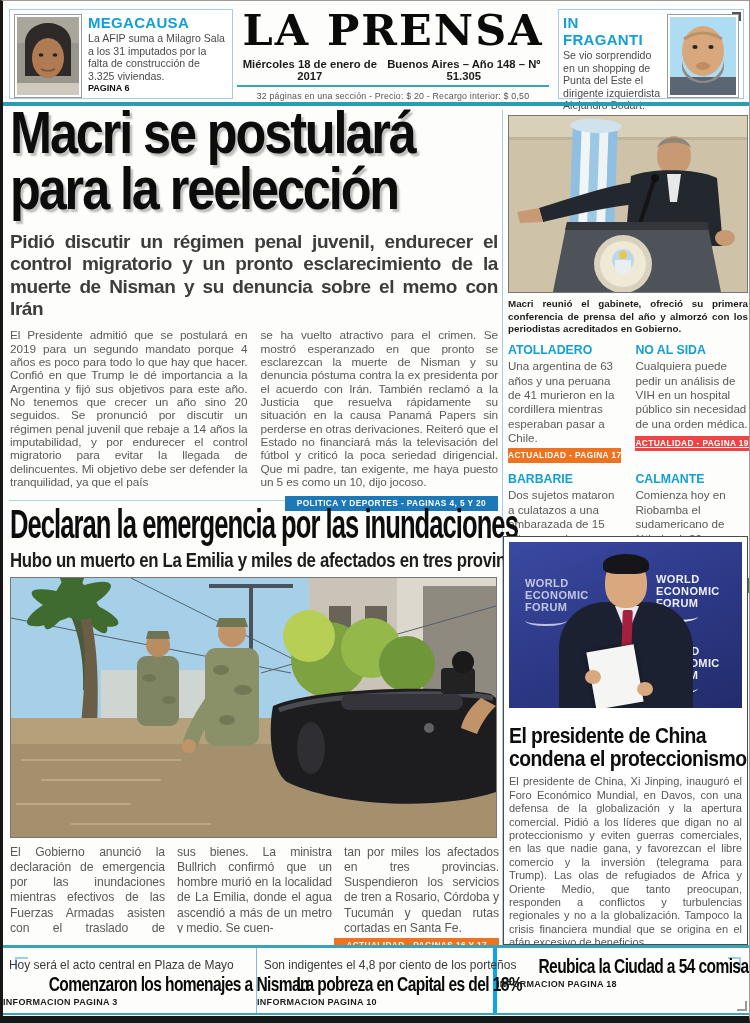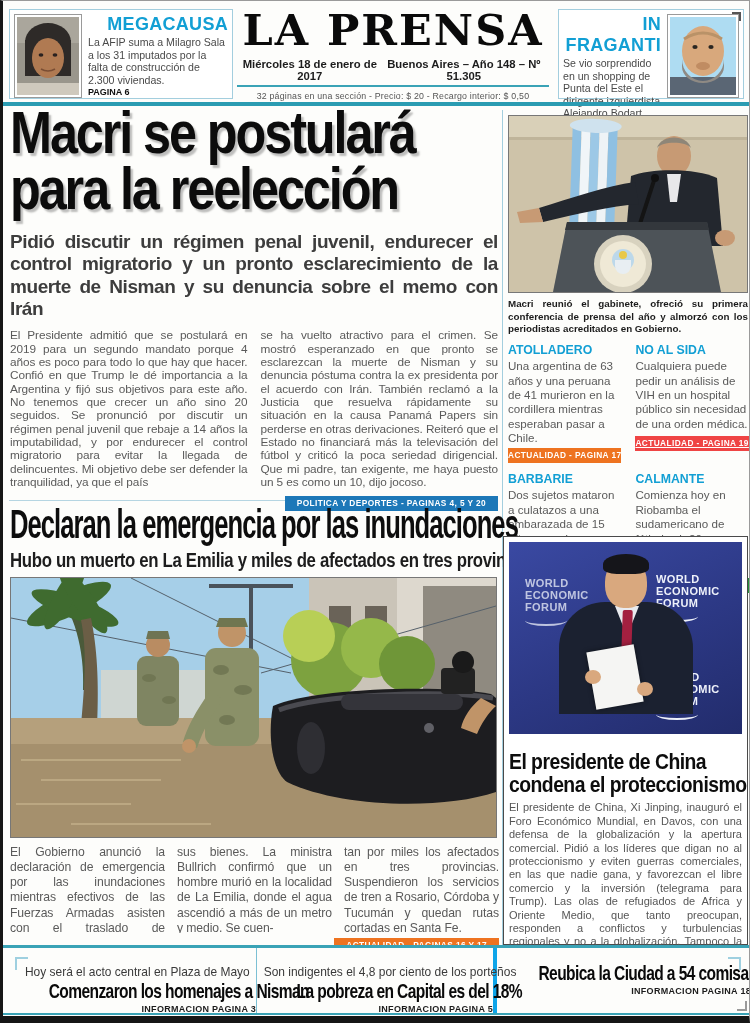--- a/index.html
+++ b/index.html
@@ -9,21 +9,21 @@
         border-top:1px solid #9a9a9a;border-right:1px solid #9a9a9a;
         border-left:3px solid #161616;border-bottom:7px solid #161616;}
 
   
   .hbox{position:absolute;top:8px;height:90px;border:1px solid #a3cede;background:#fff;display:flex;gap:6px;padding:4px;}
   .hbox-left{left:6px;width:224px;}
   .hbox-right{right:5px;width:186px;}
   .photo-frame{border:1px solid #9a9a9a;background:#fff;padding:2px;flex:0 0 auto;align-self:flex-start;}
   .photo-frame svg{display:block;}
   .hbox .btext{flex:1;min-width:0;}
-  .hbox .title{color:#129fd4;font-weight:bold;font-size:18px;letter-spacing:.3px;text-align:right;}
+  .hbox .title{color:#129fd4;font-weight:bold;font-size:15px;letter-spacing:.3px;}
   .hbox .txt{font-size:10.6px;color:#4a4a4a;line-height:1.18;margin-top:1px;}
   .hbox .pg{font-size:9px;font-weight:bold;color:#101010;margin-top:1px;}
   .corner-tr{position:absolute;top:2px;right:2px;width:9px;height:9px;border-top:2px solid #555;border-right:2px solid #555;}
   .masthead{position:absolute;left:234px;top:8px;width:312px;text-align:center;}
   .masthead .logo{font-family:"DejaVu Serif","Liberation Serif",serif;font-weight:bold;font-size:43px;line-height:1;
                   letter-spacing:2px;color:#0a0a0a;white-space:nowrap;}
   .mast-row{display:flex;justify-content:space-between;font-size:11.3px;font-weight:bold;color:#1c1c1c;margin-top:6px;padding:0 2px;}
   .mast-rule{height:2px;background:#3aa3b6;margin-top:3px;}
   .mast-info{font-size:8.8px;color:#555;margin-top:4px;letter-spacing:.2px;}
   .header-bar{position:absolute;left:0;right:0;top:101px;height:4px;background:#2b9cb2;}
@@ -58,39 +58,39 @@
   .fl-sub{display:inline-block;white-space:nowrap;transform:scaleX(.84);transform-origin:left;
           font-size:20px;font-weight:bold;color:#1d1d1d;letter-spacing:-.4px;margin-top:3px;}
   .flood-photo{width:487px;height:261px;border:1px solid #777;margin-top:5px;}
   .flood-photo svg{display:block;}
   .flood-cols{display:flex;gap:12px;margin-top:7px;height:88px;overflow:hidden;}
   .flood-cols p{flex:1;font-size:12.2px;color:#5a5a5a;line-height:1.24;letter-spacing:-.1px;text-align:justify;}
   .flood-tagrow{text-align:right;margin-top:1px;}
 
   
   .china{position:absolute;left:500px;top:535px;width:245px;height:409px;border:1px solid #4a4a4a;background:#fff;padding:5px;}
-  .wef-photo{position:relative;width:100%;height:192px;background:linear-gradient(155deg,#3a49a2 0%,#2c3884 55%,#222c6c 100%);overflow:hidden;}
+  .wef-photo{position:relative;width:100%;height:166px;background:linear-gradient(155deg,#3a49a2 0%,#2c3884 55%,#222c6c 100%);overflow:hidden;}
   .wef-logo{position:absolute;color:#eef1fa;font-weight:bold;font-size:11px;line-height:1.08;width:72px;letter-spacing:.4px;}
   .wef-logo::after{content:"";display:block;width:42px;height:9px;border-bottom:2px solid #eef1fa;border-radius:0 0 50% 50%;margin-top:1px;}
   .xi-suit{position:absolute;left:50px;top:60px;width:134px;height:112px;border-radius:46px 46px 0 0;background:#1b2130;}
   .xi-shirt{position:absolute;left:106px;top:64px;width:24px;height:30px;background:#e9ebef;clip-path:polygon(0 0,100% 0,50% 100%);}
   .xi-tie{position:absolute;left:113px;top:68px;width:10px;height:46px;background:#a32040;transform:rotate(2deg);border-radius:2px;}
   .xi-head{position:absolute;left:96px;top:16px;width:42px;height:50px;border-radius:48% 48% 44% 44%;background:#d9a87e;}
   .xi-head::before{content:"";position:absolute;top:-4px;left:-2px;right:-2px;height:20px;border-radius:50% 50% 30% 30%;background:#15151a;}
   .xi-paper{position:absolute;left:82px;top:106px;width:48px;height:58px;background:#f5f5f3;transform:rotate(-10deg);box-shadow:0 0 5px rgba(0,0,0,.45);}
   .xi-hand{position:absolute;width:16px;height:14px;border-radius:50%;background:#d9a87e;}
   .china h1{margin-top:17px;}
   .cn-line{display:block;white-space:nowrap;transform:scaleX(.88);transform-origin:left;
            font-size:22px;font-weight:800;letter-spacing:-.6px;line-height:1.03;color:#0d0d0d;}
   .china p{font-size:11px;color:#565656;line-height:1.22;text-align:justify;margin-top:5px;}
   .china-tagrow{text-align:right;margin-top:4px;}
 
   
   .bottom{position:absolute;left:0;right:0;top:944px;height:70px;border-top:3px solid #3aa3b6;border-bottom:2px solid #3aa3b6;display:flex;background:#fdfdfb;}
-  .bitem{position:relative;text-align:right;padding-top:14px;}
+  .bitem{position:relative;text-align:left;padding-top:7px;}
   .bitem-1{width:253px;}
   .bitem-2{width:241px;border-left:1px solid #7cc0d4;border-right:4px solid #0ea5e9;}
   .bitem-3{width:254px;}
   .bkicker{display:inline-block;white-space:nowrap;transform:scaleX(.95);font-size:12.6px;color:#3a3a3a;}
   .bhead{margin-top:0;}
   .bhead span{display:inline-block;white-space:nowrap;transform:scaleX(.74);transform-origin:center;
               font-size:21px;font-weight:800;letter-spacing:-.8px;color:#0a0a0a;line-height:1.05;}
   .bpage{font-size:9px;font-weight:bold;color:#1c1c1c;margin-top:2px;letter-spacing:.3px;}
   .br-tl{position:absolute;left:12px;top:9px;width:13px;height:13px;border-left:2px solid #9fd0e0;border-top:2px solid #9fd0e0;}
   .br-tr{position:absolute;right:10px;top:9px;width:13px;height:13px;border-right:2px solid #9fd0e0;border-top:2px solid #9fd0e0;}
@@ -110,21 +110,21 @@
         <rect x="8" y="23" width="46" height="36" fill="#2e2a28"></rect>
         <ellipse cx="31" cy="41" rx="16" ry="20" fill="#b07a52"></ellipse>
         <ellipse cx="24" cy="38" rx="2.4" ry="1.8" fill="#2a2220"></ellipse>
         <ellipse cx="38" cy="38" rx="2.4" ry="1.8" fill="#2a2220"></ellipse>
         <path d="M24,52 Q31,56 38,52" stroke="#7a4e34" stroke-width="1.6" fill="none"></path>
         <rect x="0" y="66" width="62" height="12" fill="#cfc9bd"></rect>
       </svg>
     </div>
     <div class="btext">
       <div class="title">MEGACAUSA</div>
-      <div class="txt">La AFIP suma a Milagro Sala a los 31 imputados por la falta de construcción de 2.300 viviendas.</div>
+      <div class="txt">La AFIP suma a Milagro Sala a los 31 imputados por la falta de construcción de 3.325 viviendas.</div>
       <div class="pg">PAGINA 6</div>
     </div>
   </div>
 
   <div class="masthead">
     <div class="logo">LA PRENSA</div>
     <div class="mast-row">
       <span>Miércoles 18 de enero de 2017</span>
       <span>Buenos Aires – Año 148 – Nº 51.305</span>
     </div>
@@ -335,21 +335,21 @@
   <div class="bottom">
     <div class="bitem bitem-1">
       <span class="br-tl"></span>
       <div><span class="bkicker">Hoy será el acto central en Plaza de Mayo</span></div>
       <div class="bhead"><span>Comenzaron los homenajes a Nisman</span></div>
       <div class="bpage">INFORMACION PAGINA 3</div>
     </div>
     <div class="bitem bitem-2">
       <div><span class="bkicker">Son indigentes el 4,8 por ciento de los porteños</span></div>
       <div class="bhead"><span>La pobreza en Capital es del 18%</span></div>
-      <div class="bpage">INFORMACION PAGINA 5</div>
+      <div class="bpage">INFORMACION PAGINA 10</div>
     </div>
     <div class="bitem bitem-3">
       <span class="br-tr"></span>
       <div class="bhead"><span>Reubica la Ciudad a 54 comisarios</span></div>
       <div class="bpage">INFORMACION PAGINA 18</div>
       <span class="br-br"></span>
     </div>
   </div>
 
 </div>

